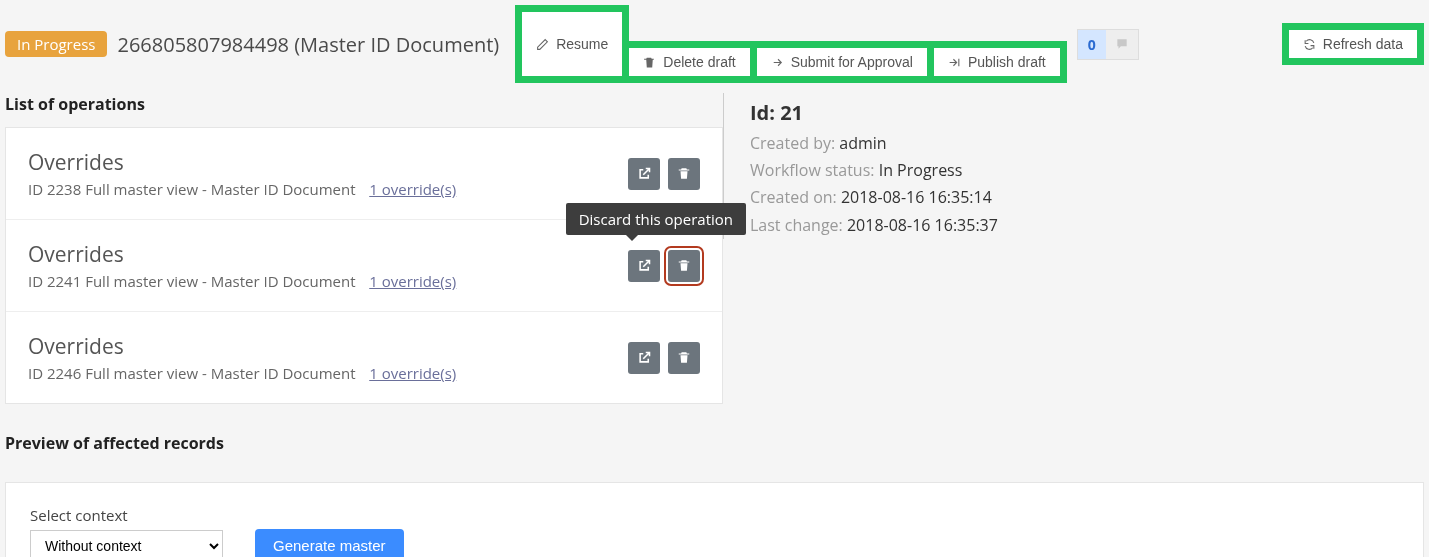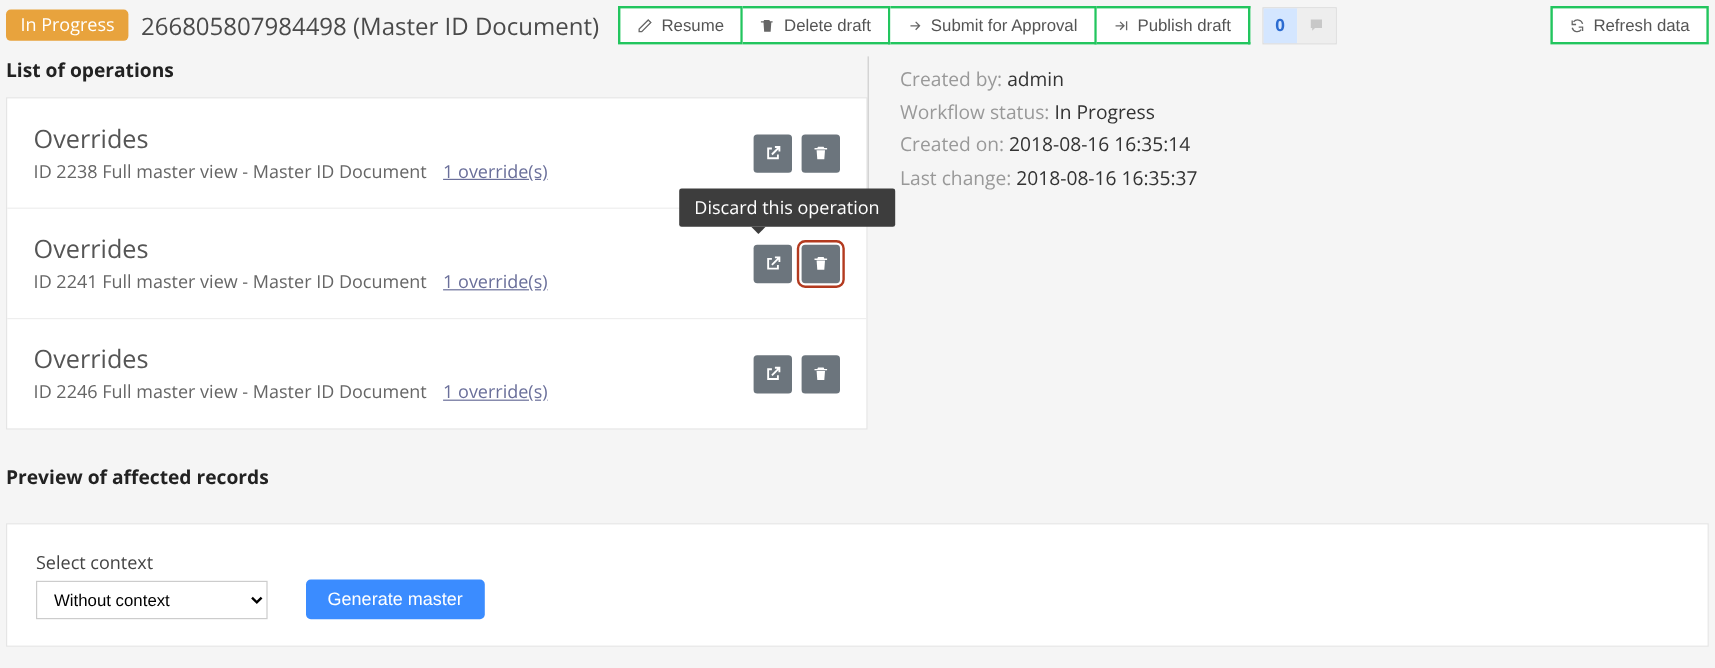--- a/index.html
+++ b/index.html
@@ -26,31 +26,31 @@
       font-weight: 500;
     }
     .page-title {
       font-size: 20px;
       color: #4a4a4a;
       font-weight: 500;
       margin-right: 6px;
     }
     .toolbar-btn {
       background: #fff;
-      border: 2px solid #22c55e;
+      border: 7px solid #22c55e;
       padding: 6px 14px;
       font-size: 14px;
       color: #555;
       cursor: pointer;
       display: flex;
       align-items: center;
       gap: 7px;
     }
     .btn-group { display: flex; }
-    .btn-group .toolbar-btn + .toolbar-btn { border-left: none; }
+    .btn-group .toolbar-btn + .toolbar-btn { border-left: none; margin-top: 36px; }
     .comments-widget {
       display: flex;
       align-items: stretch;
       border: 1px solid #ddd;
     }
     .comments-count {
       background: #d4e6ff;
       color: #2b6bd1;
       font-weight: bold;
       font-size: 14px;
@@ -341,20 +341,23 @@
                 </svg>
               </span>
           </button>
         </div>
       </div>
 
     </div>
   </div>
 
   <div class="right-col">
+    <div class="detail-id">
+      <span>Id: </span><span>21</span>
+    </div>
     <div class="detail-row"><span>Created by: </span><span class="val">admin</span></div>
     <div class="detail-row"><span>Workflow status: </span><span class="val">In Progress</span></div>
     <div class="detail-row"><span>Created on: </span><span class="val">2018-08-16 16:35:14</span></div>
     <div class="detail-row"><span>Last change: </span><span class="val">2018-08-16 16:35:37</span></div>
   </div>
 </div>
 
 <div class="preview-section">
   <div class="section-heading">Preview of affected records</div>
   <div class="preview-body">

